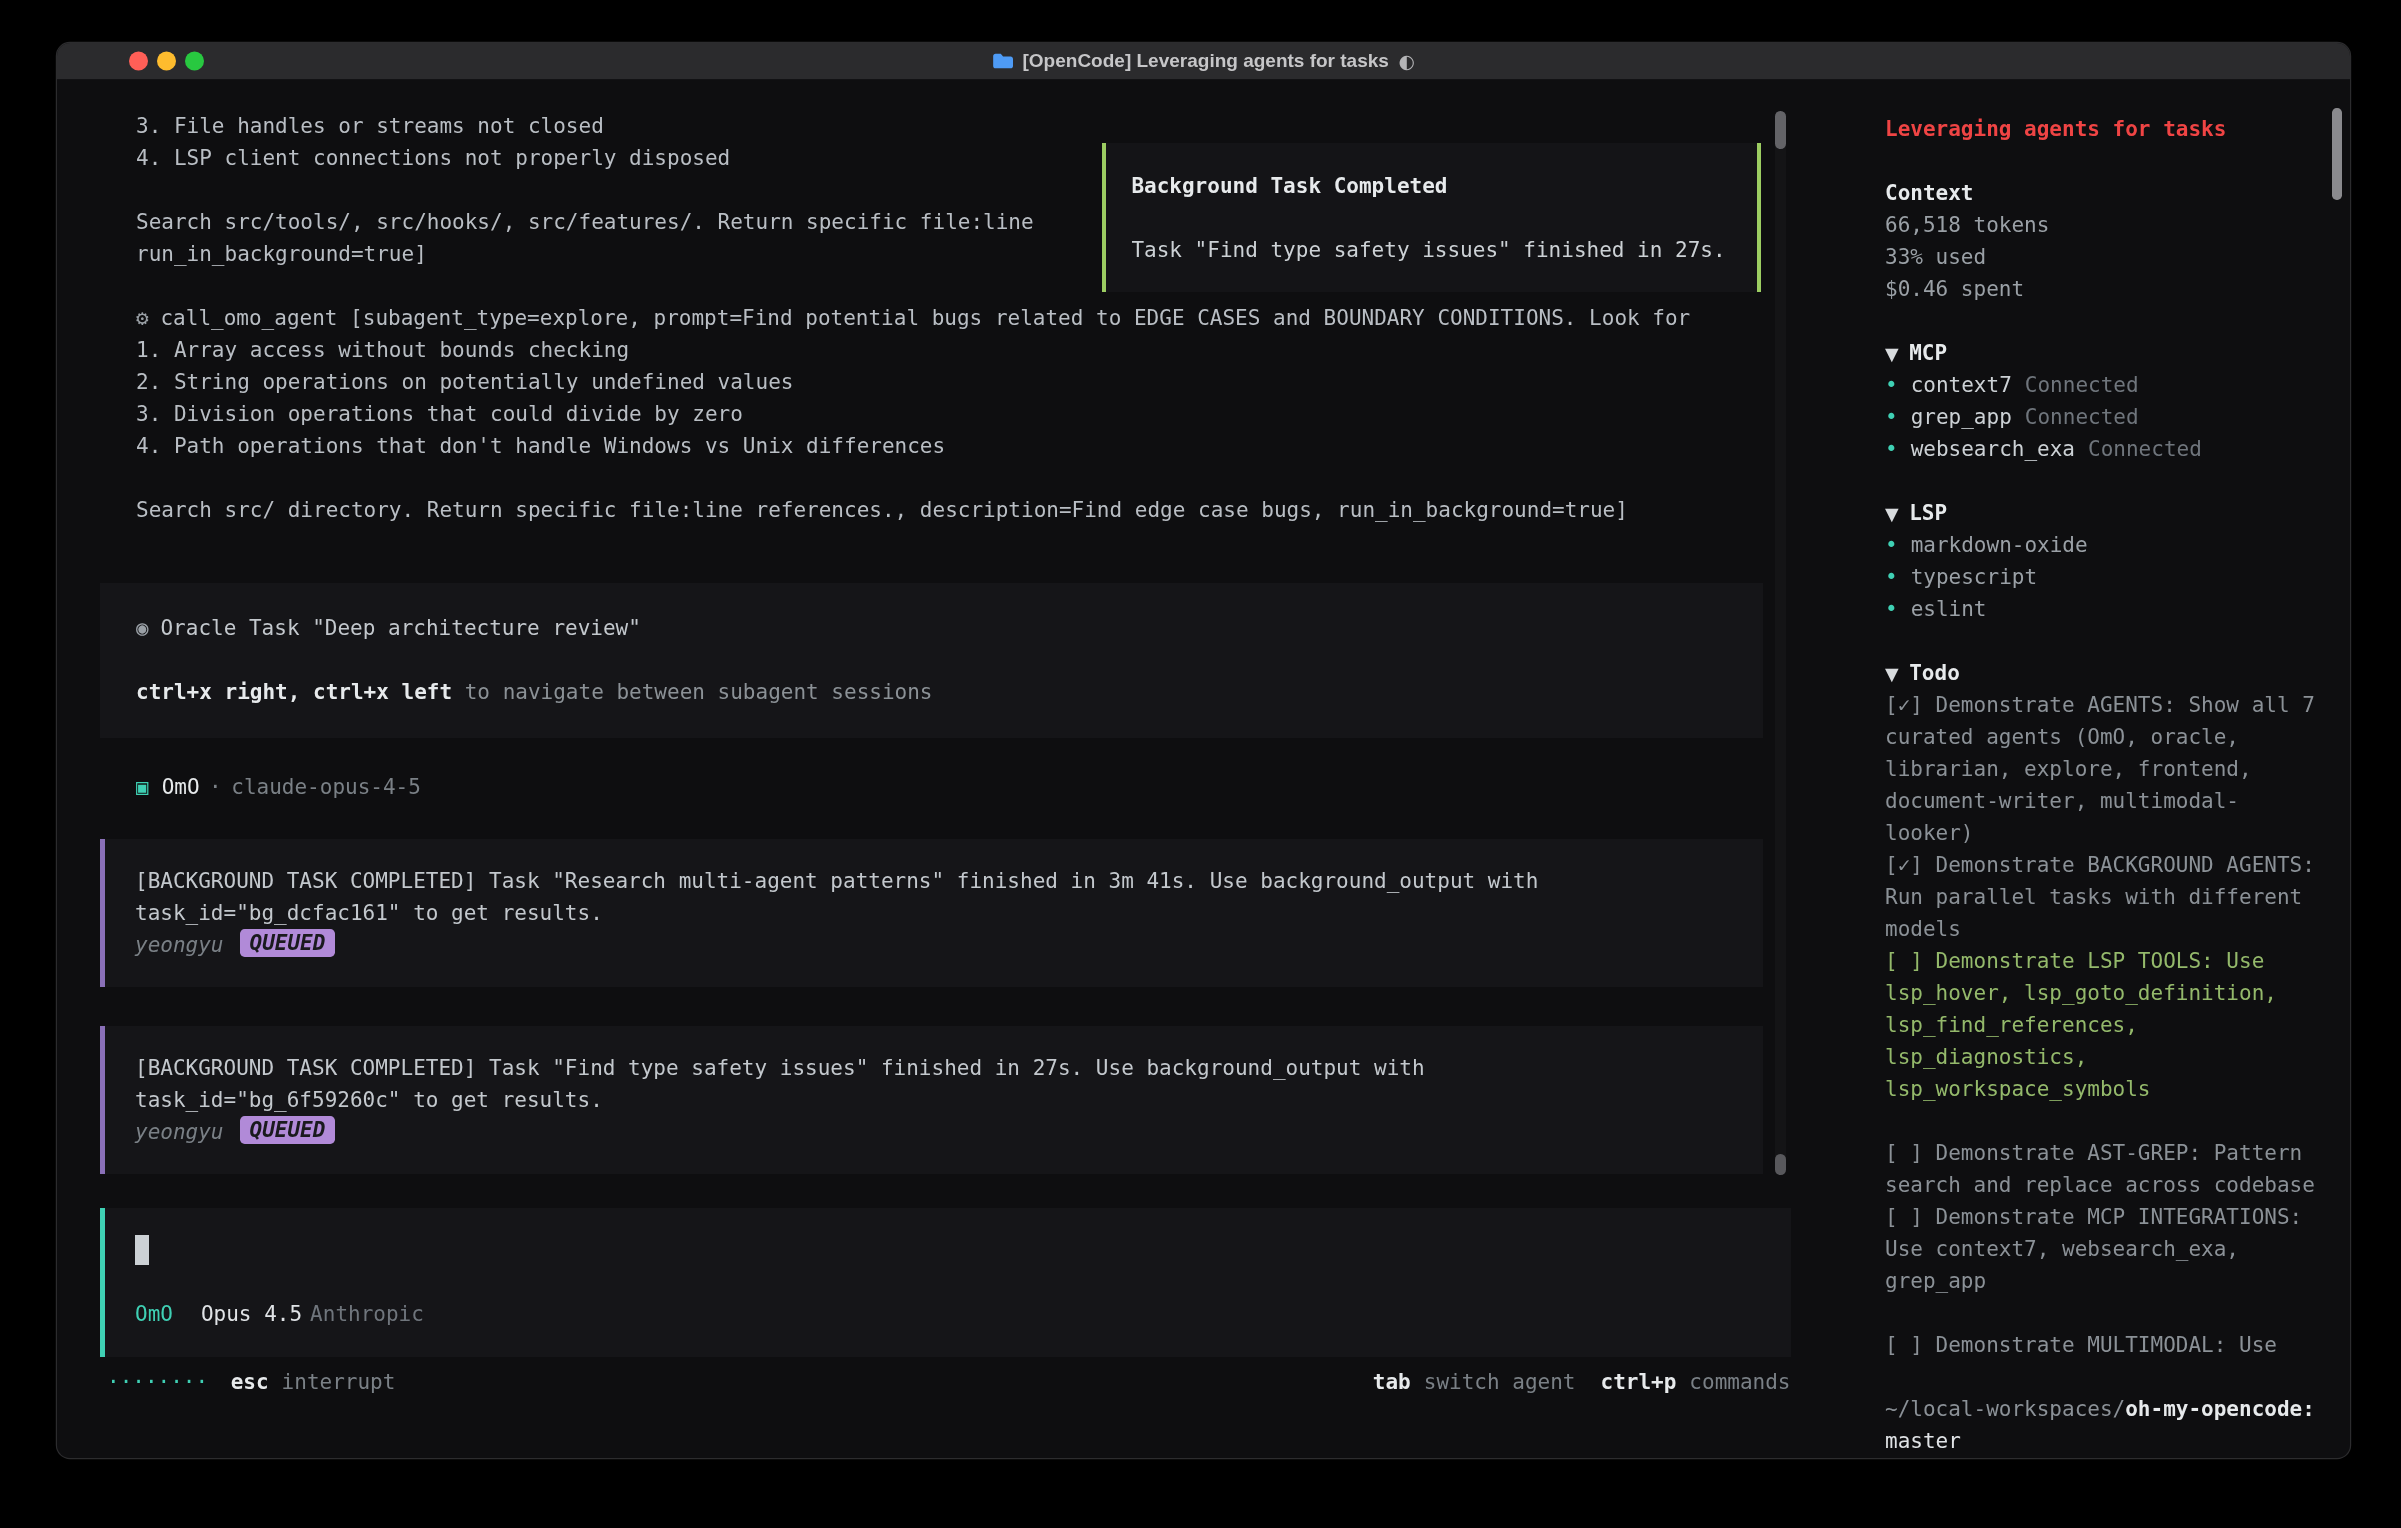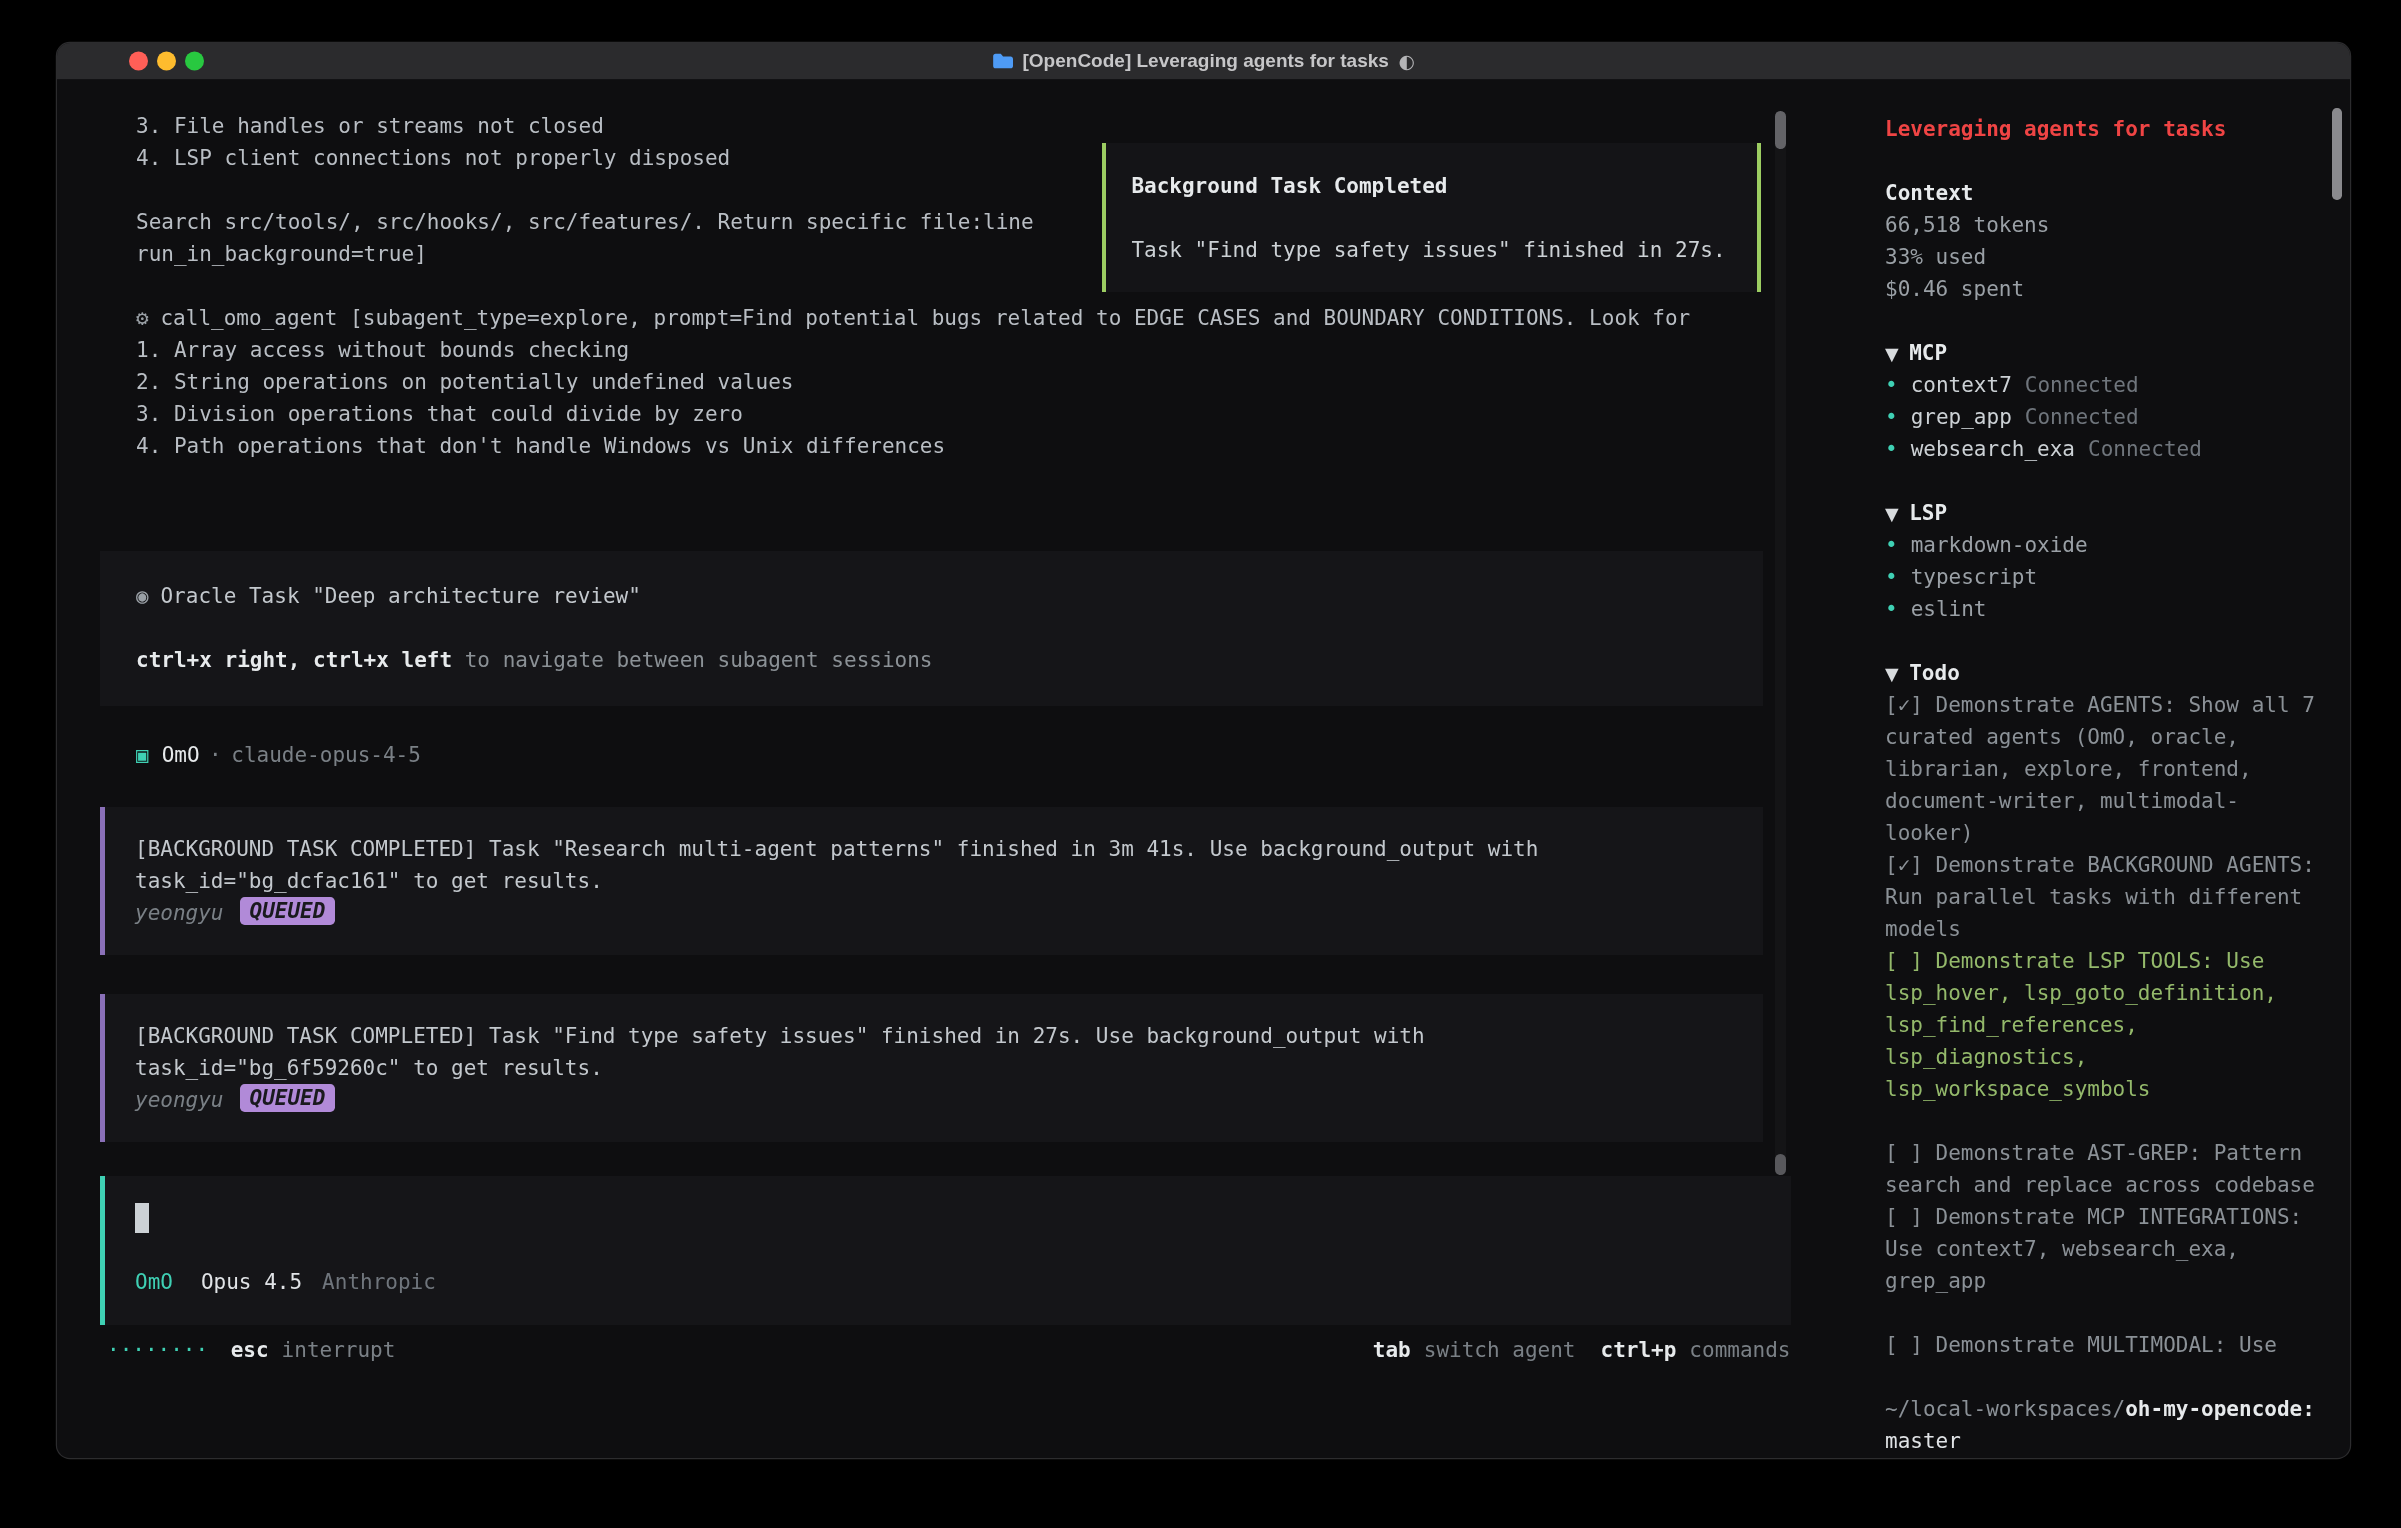--- a/index.html
+++ b/index.html
@@ -47,21 +47,21 @@
   .m-meta { height:32px; display:flex; align-items:flex-start; color:#7a8086;font-style:italic; }
   .queued { display:inline-block; margin-left:16.5px; background:#b18ad8; color:#1a1a1e;
             font-weight:700; border-radius:4.7px; padding:0 9.5px; height:28px; line-height:28px; }
   
   .inputbox { margin:34px 3px 0 0; background:#151518; border-left:5.9px solid #3fd0b4;
               padding:26.6px 0 26.6px 30px; }
   .cursor-line { height:32px; display:flex; align-items:center; }
   .cursor { width:14px; height:29.5px; background:#ccd1d5; }
   .model-line { height:32px; white-space:pre; }
   .in-agent { color:#3fd0b4; margin-right:28px; }
-  .in-model { color:#e0e3e6; margin-right:20px; }
+  .in-model { color:#e0e3e6; margin-right:8px; }
   .in-provider { color:#6f757c; }
   
   .statusbar { margin:9.5px 3.5px 0 7px; height:32px; display:flex; align-items:center; }
   .dots { color:#3fd0b4; }
   .key { color:#e7eaec; font-weight:700; }
   .klabel { color:#7a8086; margin-left:13px; }
   .key.esc { margin-left:22.5px; }
   .sb-right { margin-left:auto; display:flex; align-items:center; }
   .pair { display:flex; align-items:center; }
   .pair + .pair { margin-left:25px; }
@@ -132,20 +132,21 @@
         <div class="blank"></div>
         <div class="t-line">Search src/tools/, src/hooks/, src/features/. Return specific file:line</div>
         <div class="t-line">run_in_background=true]</div>
         <div class="blank"></div>
         <div class="t-line"><span class="gear">⚙</span><span>call_omo_agent [subagent_type=explore, prompt=Find potential bugs related to EDGE CASES and BOUNDARY CONDITIONS. Look for</span></div>
         <div class="t-line">1. Array access without bounds checking</div>
         <div class="t-line">2. String operations on potentially undefined values</div>
         <div class="t-line">3. Division operations that could divide by zero</div>
         <div class="t-line">4. Path operations that don't handle Windows vs Unix differences</div>
         <div class="blank"></div>
+        <div class="t-line">Search src/ directory. Return specific file:line references., description=Find edge case bugs, run_in_background=true]</div>
 
         <div class="panel">
           <div class="p-line"><span class="fisheye">◉</span><span>Oracle Task "Deep architecture review"</span></div>
           <div class="blank"></div>
           <div class="p-line"><span class="hint-bold">ctrl+x right, ctrl+x left</span><span class="hint-rest"> to navigate between subagent sessions</span></div>
         </div>
 
         <div class="agent-line"><span class="agent-sq">▣</span><span class="agent-name">OmO</span><span class="agent-sep">·</span><span class="agent-model">claude-opus-4-5</span></div>
 
         <div class="msg">

